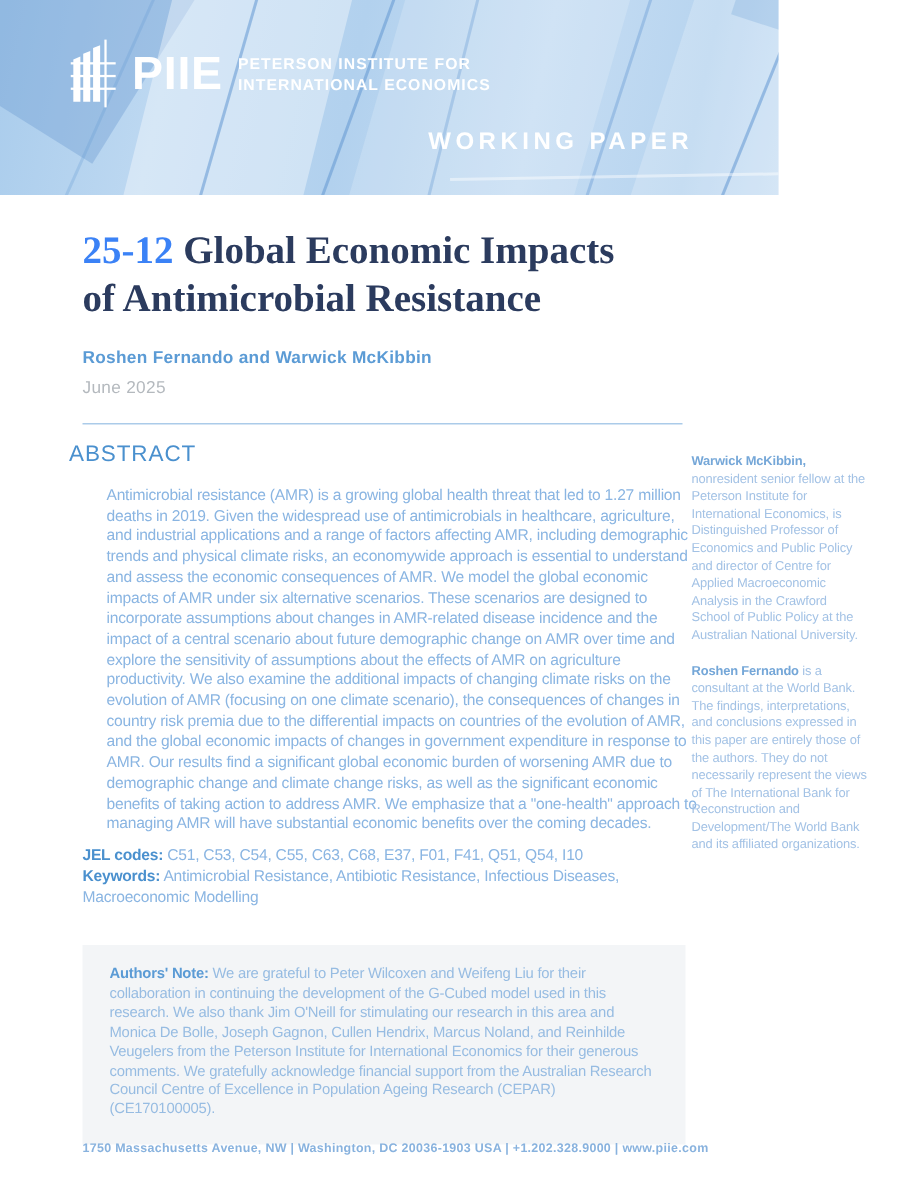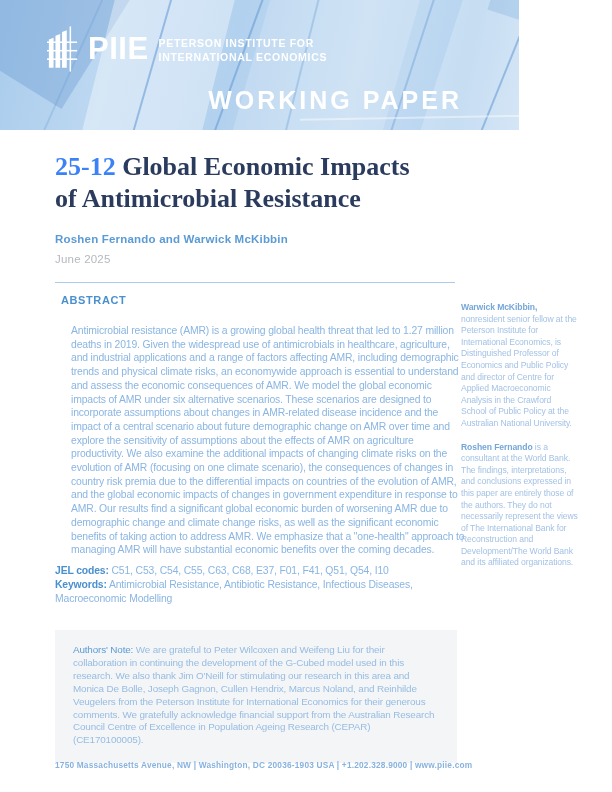--- a/index.html
+++ b/index.html
@@ -22,49 +22,49 @@
   .l4{left:410px;transform:rotate(18deg);opacity:.7;}
   .l5{left:505px;transform:rotate(22deg);}
   .l6{left:580px;transform:rotate(16deg);opacity:.6;}
   .l7{left:70px;transform:rotate(24deg);opacity:.5;}
   .hbar{position:absolute;left:300px;top:116px;width:312px;height:2px;background:rgba(255,255,255,0.45);transform:rotate(-1deg);}
 
   .logo{position:absolute;left:47px;top:26px;display:flex;align-items:center;}
   .logo-icon{width:32px;height:46px;margin-right:9px;}
   .logo-acronym{font-size:31px;font-weight:bold;color:#ffffff;letter-spacing:0.5px;line-height:46px;}
   .logo-sub{margin-left:10px;font-size:10.5px;font-weight:bold;color:#ffffff;letter-spacing:0.7px;line-height:13.5px;padding-top:3px;}
-  .doc-type{position:absolute;right:57px;top:86px;font-size:25px;font-weight:bold;color:#ffffff;letter-spacing:3px;}
+  .doc-type{position:absolute;right:57px;top:86px;font-size:16px;font-weight:bold;color:#ffffff;letter-spacing:3px;}
 
   
   .title{position:absolute;left:55px;top:151px;width:420px;margin:0;
     font-family:"Liberation Serif","DejaVu Serif",serif;font-weight:bold;
     font-size:26px;line-height:32px;color:#2b3b5e;}
   .title .t-num{color:#3b82f6;}
   .byline-authors{position:absolute;left:55px;top:233px;font-size:11.5px;font-weight:bold;color:#5b9bd5;letter-spacing:0.2px;}
   .byline-date{position:absolute;left:55px;top:253px;font-size:11.5px;color:#b4b9be;letter-spacing:0.2px;}
   .divider{position:absolute;left:55px;top:282px;width:400px;height:0;border-top:1px solid #abcbe9;}
 
   
-  .abstract-heading{position:absolute;left:61px;top:294px;font-size:11px;font-weight:bold;color:#4a90ce;letter-spacing:0.6px;}
+  .abstract-heading{position:absolute;left:46px;top:294px;font-size:15px;font-weight:normal;color:#4a90ce;letter-spacing:0.6px;}
   .abstract-body{position:absolute;left:55px;top:308px;width:398px;margin:16px;
     font-size:10.4px;line-height:13.7px;letter-spacing:-0.15px;color:#8ab5e2;}
   .meta-block{position:absolute;left:55px;top:564px;width:398px;font-size:10.4px;line-height:13.9px;letter-spacing:-0.15px;color:#8ab5e2;}
   .meta-label{font-weight:bold;color:#4a90ce;}
 
   
   .sidebar{position:absolute;left:461px;top:302px;width:118px;
     font-size:8.6px;line-height:11.6px;letter-spacing:-0.1px;color:#a3c2e5;}
   .bio+.bio{margin-top:12px;}
   .bio-name{font-weight:bold;color:#75a7d8;}
 
   
   .note-box{position:absolute;left:55px;top:630px;width:402px;box-sizing:border-box;
     background:#f3f5f7;padding:14px 18px 16px 18px;}
   .note-text{margin:0;font-size:9.9px;line-height:12.9px;letter-spacing:-0.15px;color:#97bce2;}
-  .note-label{font-weight:normal;color:#5b9bd5;}
+  .note-label{font-weight:bold;color:#5b9bd5;}
 
   
   .footer{position:absolute;left:55px;top:760px;width:520px;
     font-size:8.3px;letter-spacing:0.2px;color:#88b2de;font-weight:bold;}
 </style>
 </head>
 <body>
 
 <div class="page">
 

